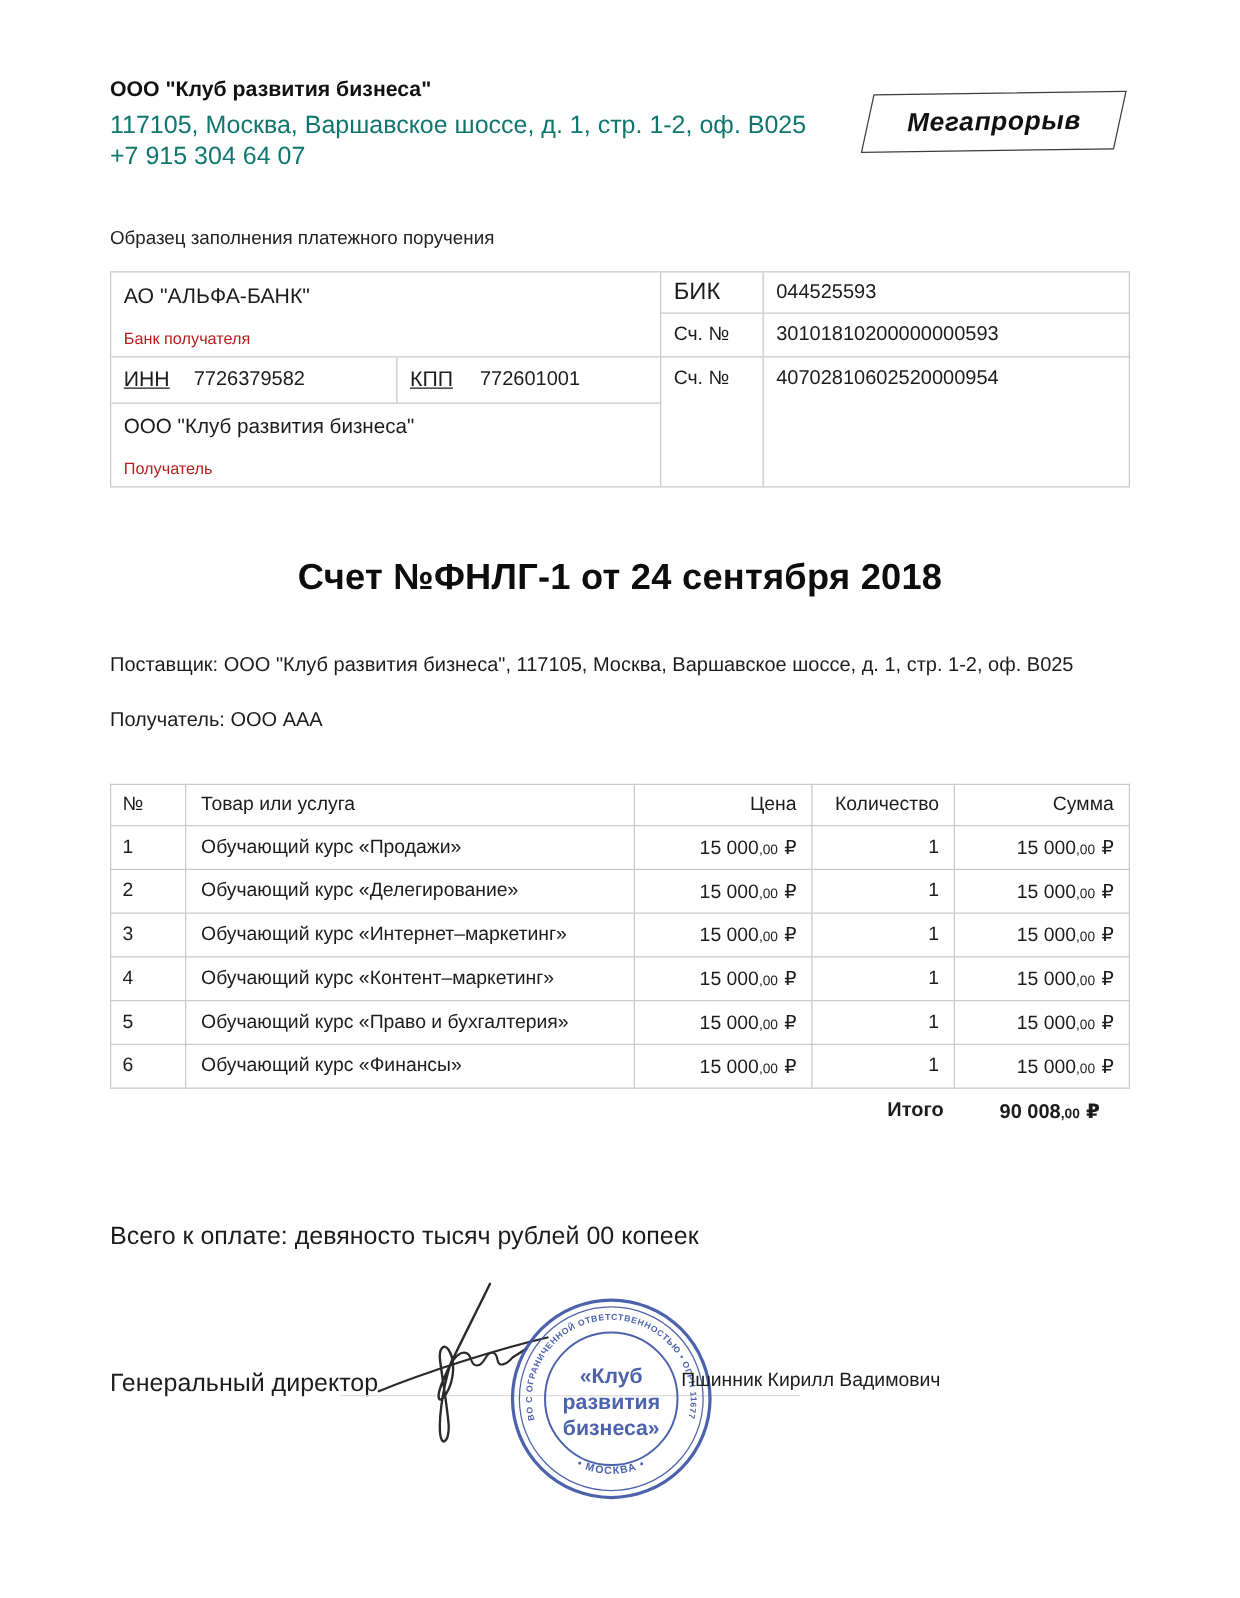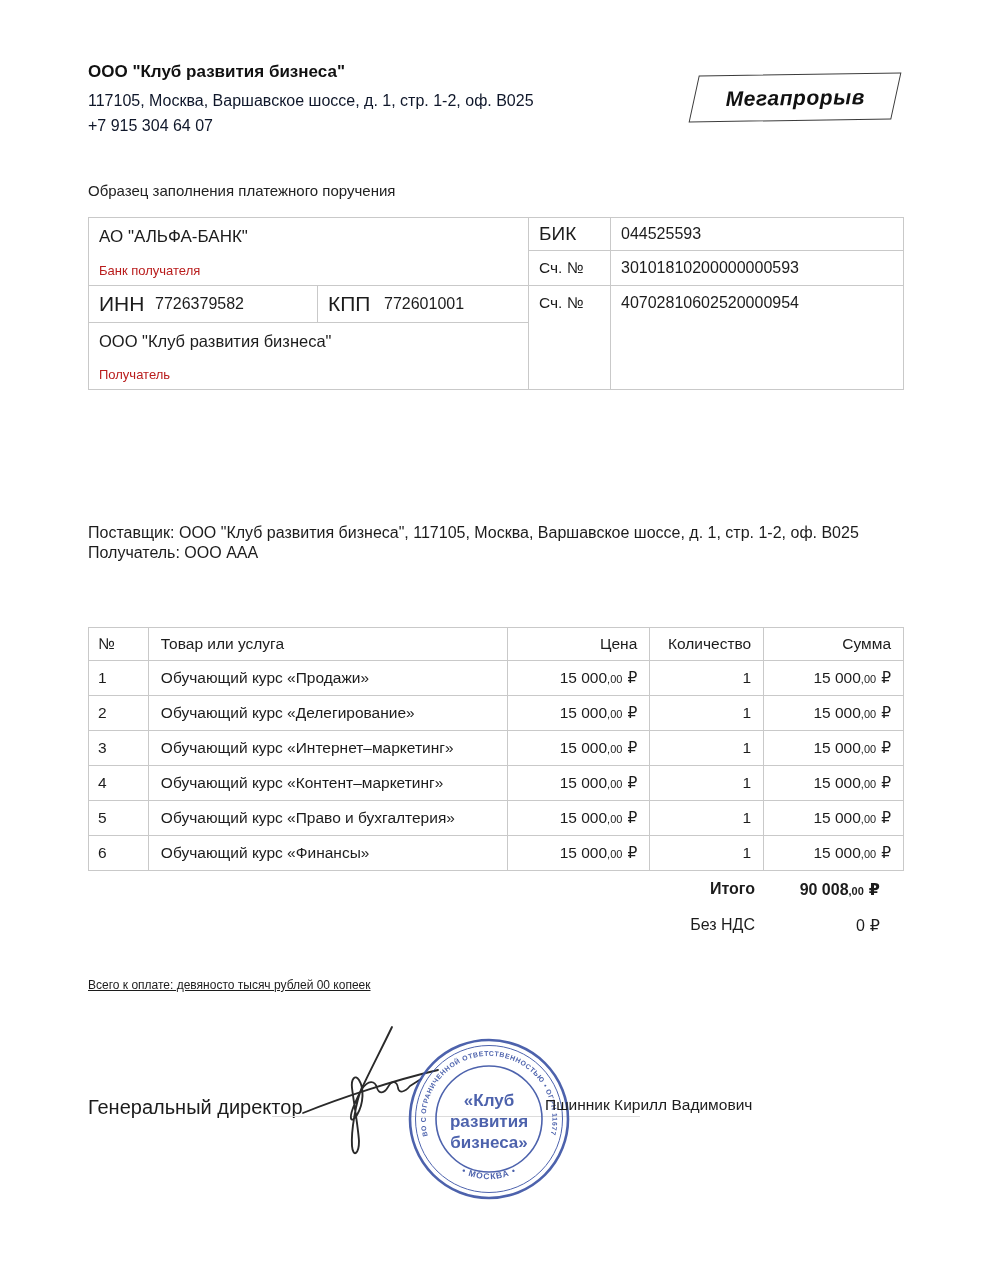--- a/index.html
+++ b/index.html
@@ -2,21 +2,21 @@
 <html><head>
 <meta charset="utf-8">
 <style>
   * { margin:0; padding:0; box-sizing:border-box; }
   body { background:#fff; font-family:"Liberation Sans","DejaVu Sans",sans-serif; color:#1c1c1c; }
   .page { position:relative; width:992px; height:1278px; background:#fff; overflow:hidden; }
 
   
   .company-block { position:absolute; left:88px; top:62px; }
   .company-name { font-size:17px; font-weight:bold; color:#111; margin-bottom:6px; }
-  .company-address, .company-phone { font-size:16px; line-height:25px; color:#0f172a; }
+  .company-address, .company-phone { font-size:20px; line-height:25px; color:#0f766e; }
 
   .logo-box { position:absolute; left:694px; top:74px; width:202px; height:47px;
               border:1.6px solid #3c3c3c; transform:skewX(-13deg) rotate(-0.8deg);
               display:flex; align-items:center; justify-content:center; background:#fff; }
   .logo-text { transform:skewX(13deg); font-style:italic; font-weight:bold; font-size:21px;
                letter-spacing:.5px; color:#111; }
 
   
   .sample-label { position:absolute; left:88px; top:182px; font-size:15px; color:#222; }
 
@@ -28,55 +28,55 @@
                       padding:0 10px; display:flex; align-items:center; }
   .cell-bank { grid-column:1 / 3; grid-row:1 / 3; flex-direction:column; align-items:flex-start !important;
                justify-content:space-between; padding:9px 10px 7px 10px !important; }
   .cell-bank .big { font-size:17px; }
   .small-label { font-size:13px; color:#b91c1c; }
   .cell-bik-l { grid-column:3; grid-row:1; font-size:19px; }
   .cell-bik-v { grid-column:4; grid-row:1; border-right:none !important; }
   .cell-cor-l { grid-column:3; grid-row:2; font-size:15.5px; }
   .cell-cor-v { grid-column:4; grid-row:2; border-right:none !important; }
   .cell-inn  { grid-column:1; grid-row:3; gap:0; }
-  .cell-inn .lbl, .cell-kpp .lbl { width:56px; font-size:21px; }
+  .cell-inn .lbl, .cell-kpp .lbl { width:56px; font-size:17px;text-decoration:underline; }
   .cell-kpp  { grid-column:2; grid-row:3; }
   .cell-acc-l { grid-column:3; grid-row:3 / 5; border-bottom:none !important;
                 align-items:flex-start !important; padding-top:8px !important; font-size:15.5px; }
   .cell-acc-v { grid-column:4; grid-row:3 / 5; border-right:none !important; border-bottom:none !important;
                 align-items:flex-start !important; padding-top:8px !important; }
   .cell-recip { grid-column:1 / 3; grid-row:4; flex-direction:column; align-items:flex-start !important;
                 justify-content:space-between; border-bottom:none !important; padding:9px 10px 7px 10px !important; }
   .cell-recip .big { font-size:16.5px; }
 
   
   .invoice-title { position:absolute; left:0; top:446px; width:100%; text-align:center;
                    font-size:29px; font-weight:bold; color:#0d0d0d; letter-spacing:.2px; }
   .supplier-line { position:absolute; left:88px; top:524px; font-size:16px; }
-  .buyer-line    { position:absolute; left:88px; top:544px; font-size:16px; }
+  .buyer-line    { position:absolute; left:88px; top:568px; font-size:16px; }
 
   
   .items-table { position:absolute; left:88px; top:627px; width:816px;
                  border-collapse:collapse; font-size:15.5px; }
   .items-table td, .items-table th { border:1px solid #c9c9c9; font-weight:normal;
                  padding:0 12px; height:35px; white-space:nowrap; }
   .items-table th { height:33px; text-align:left; }
   .items-table .r { text-align:right; }
   .items-table td:first-child, .items-table th:first-child { padding-left:9px; }
   .kop { font-size:11px; }
   .cur { margin-left:5px; }
 
   
   .totals { position:absolute; left:88px; top:871px; width:816px; font-size:16px; }
   .totals-row { display:grid; grid-template-columns:671px 145px; height:36px; align-items:center; }
   .totals-row .t-label { text-align:right; padding-right:4px; }
   .totals-row .t-value { text-align:right; padding-right:24px; white-space:nowrap; }
   .totals-row.bold { font-weight:bold; }
 
-  .amount-words { position:absolute; left:88px; top:978px; font-size:12px;text-decoration:underline; }
+  .amount-words { position:absolute; left:88px; top:978px; font-size:20px; }
 
   
   .sig-role  { position:absolute; left:88px; top:1096px; font-size:20px; }
   .sig-line  { position:absolute; left:272px; top:1116px; width:368px; height:0;
                border-top:1px solid #dcdcdc; }
   .sig-svg   { position:absolute; left:280px; top:1008px; }
   .stamp-svg { position:absolute; left:404px; top:1034px; opacity:.9; }
   .sig-person{ position:absolute; left:545px; top:1096px; font-size:15.5px; white-space:nowrap; }
 </style>
 </head>
@@ -114,20 +114,21 @@
       <span>772601001</span>
     </div>
     <div class="cell-acc-l">Сч. №</div>
     <div class="cell-acc-v">40702810602520000954</div>
     <div class="cell-recip">
       <span class="big">ООО "Клуб развития бизнеса"</span>
       <span class="small-label">Получатель</span>
     </div>
   </div>
 
+  <div class="invoice-title">Счет №ФНЛГ-1 от 24 сентября 2018</div>
   <div class="supplier-line">Поставщик: ООО "Клуб развития бизнеса", 117105, Москва, Варшавское шоссе, д. 1, стр. 1-2, оф. В025</div>
   <div class="buyer-line">Получатель: ООО ААА</div>
 
   <table class="items-table">
     <colgroup>
         <col style="width:60px">
         <col style="width:359px">
         <col style="width:143px">
         <col style="width:114px">
         <col style="width:140px">
@@ -182,24 +183,20 @@
       <td class="r">1</td>
       <td class="r"><span>15 000</span><span class="kop">,00</span><span class="cur">₽</span></td>
     </tr>
   </tbody>
     </table>
 
   <div class="totals">
     <div class="totals-row bold">
       <div class="t-label">Итого</div>
       <div class="t-value"><span>90 008</span><span class="kop">,00</span><span class="cur">₽</span></div>
-    </div>
-    <div class="totals-row">
-      <div class="t-label">Без НДС</div>
-      <div class="t-value"><span>0</span><span class="kop"></span><span class="cur">₽</span></div>
     </div>
   </div>
 
   <div class="amount-words">Всего к оплате: девяносто тысяч рублей 00 копеек</div>
 
   <div class="sig-role">Генеральный директор</div>
   <div class="sig-line"></div>
 
   <svg class="sig-svg" width="180" height="170" viewBox="280 1008 180 170">
     <g fill="none" stroke="#2a2a2a" stroke-linecap="round" stroke-linejoin="round">

